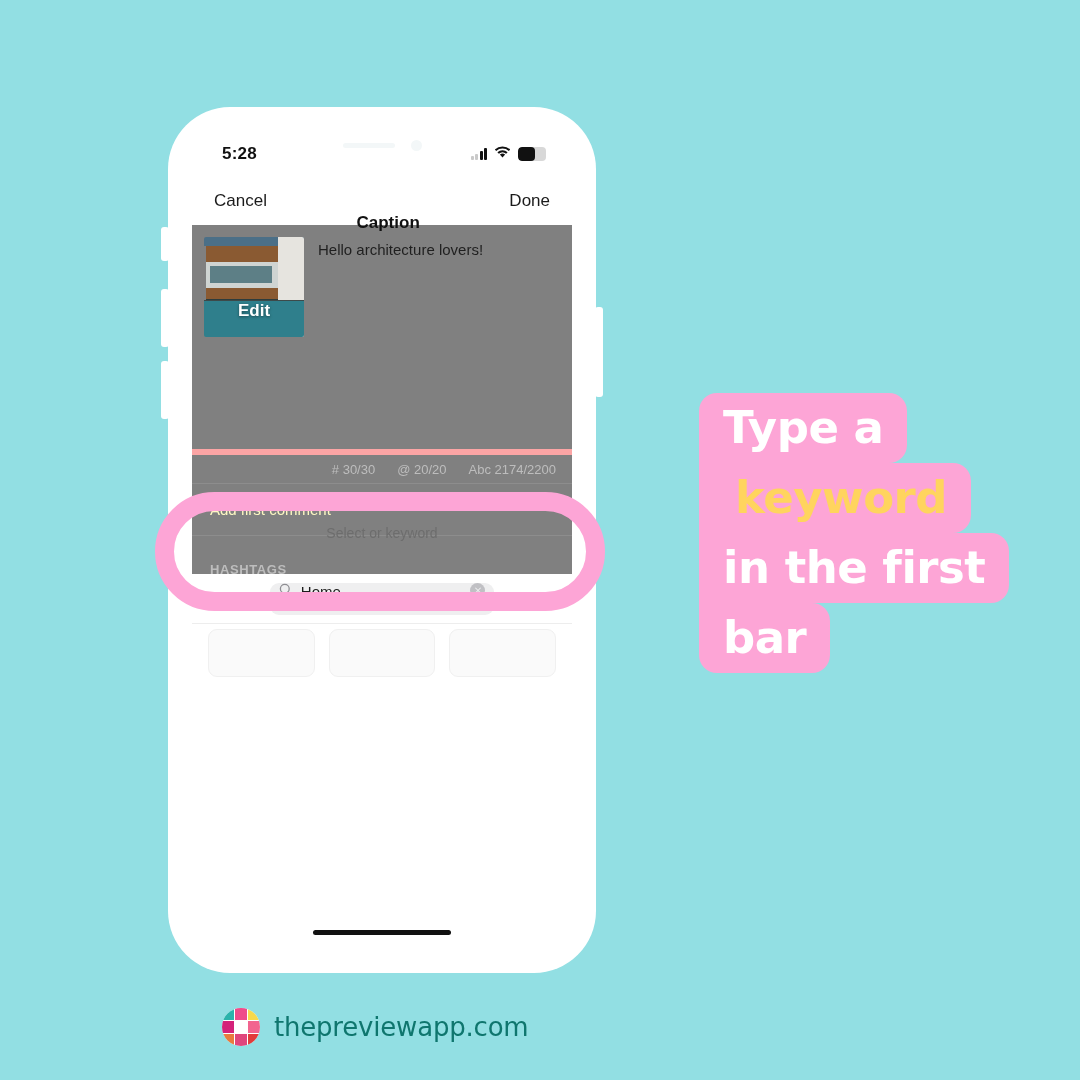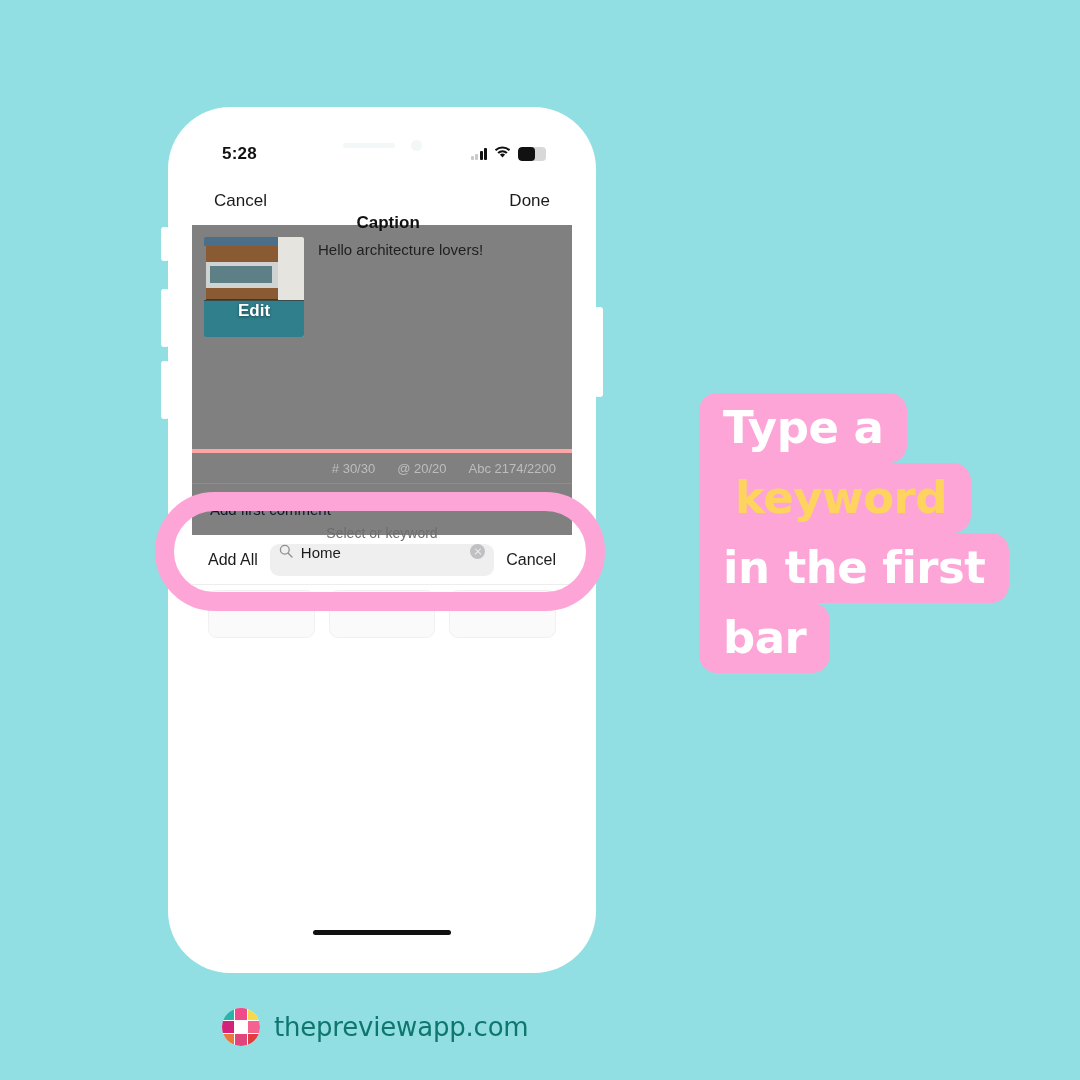--- a/index.html
+++ b/index.html
@@ -101,31 +101,31 @@
   #thumb-edit{
     position:absolute;left:0;right:0;bottom:16px;text-align:center;
     color:#ffffff;font-size:17px;font-weight:bold;
     text-shadow:0 1px 3px rgba(0,0,0,.45);
   }
   #caption-text{
     font-size:15px;color:#1f1f1f;padding-top:3px;line-height:1.35;
   }
   #counter-row{
     position:relative;height:34px;background:#808080;
-    border-top:4px solid #fca5a5;
+    border-top:6px solid #fca5a5;
     display:flex;align-items:center;justify-content:flex-end;gap:22px;
     padding-right:16px;box-sizing:border-box;
   }
   .counter{font-size:13px;color:#bdbdbd;white-space:nowrap;}
   #comment-row{
     position:relative;height:52px;background:#808080;
     border-top:1px solid #8d8d8d;
     display:flex;align-items:center;padding-left:18px;box-sizing:border-box;
   }
-  #comment-placeholder{font-size:15px;color:#0f172a;}
+  #comment-placeholder{font-size:15px;color:#fef9c3;}
   #section-strip{
     position:relative;height:38px;background:#808080;
     border-top:1px solid #8d8d8d;
   }
   #section-label{
     position:absolute;left:18px;bottom:-3px;font-size:13px;font-weight:bold;
     color:#bdbdbd;letter-spacing:.6px;
   }
 
   
@@ -286,20 +286,23 @@
       <div id="counter-row">
         <span class="counter"># 30/30</span>
         <span class="counter">@ 20/20</span>
         <span class="counter">Abc 2174/2200</span>
       </div>
 
       <div id="comment-row">
         <span id="comment-placeholder">Add first comment</span>
       </div>
 
+      <div id="section-strip">
+        <span id="section-label">HASHTAGS</span>
+      </div>
 
       <div id="search-row">
         <span class="srow-btn">Add All</span>
         <div id="search-field">
           <span id="search-icon">
             <svg width="14" height="14" viewBox="0 0 14 14">
               <circle cx="5.8" cy="5.8" r="4.4" fill="none" stroke="#8e8e93" stroke-width="1.3"></circle>
               <line x1="9.2" y1="9.2" x2="13" y2="13" stroke="#8e8e93" stroke-width="1.3" stroke-linecap="round"></line>
             </svg>
           </span>

